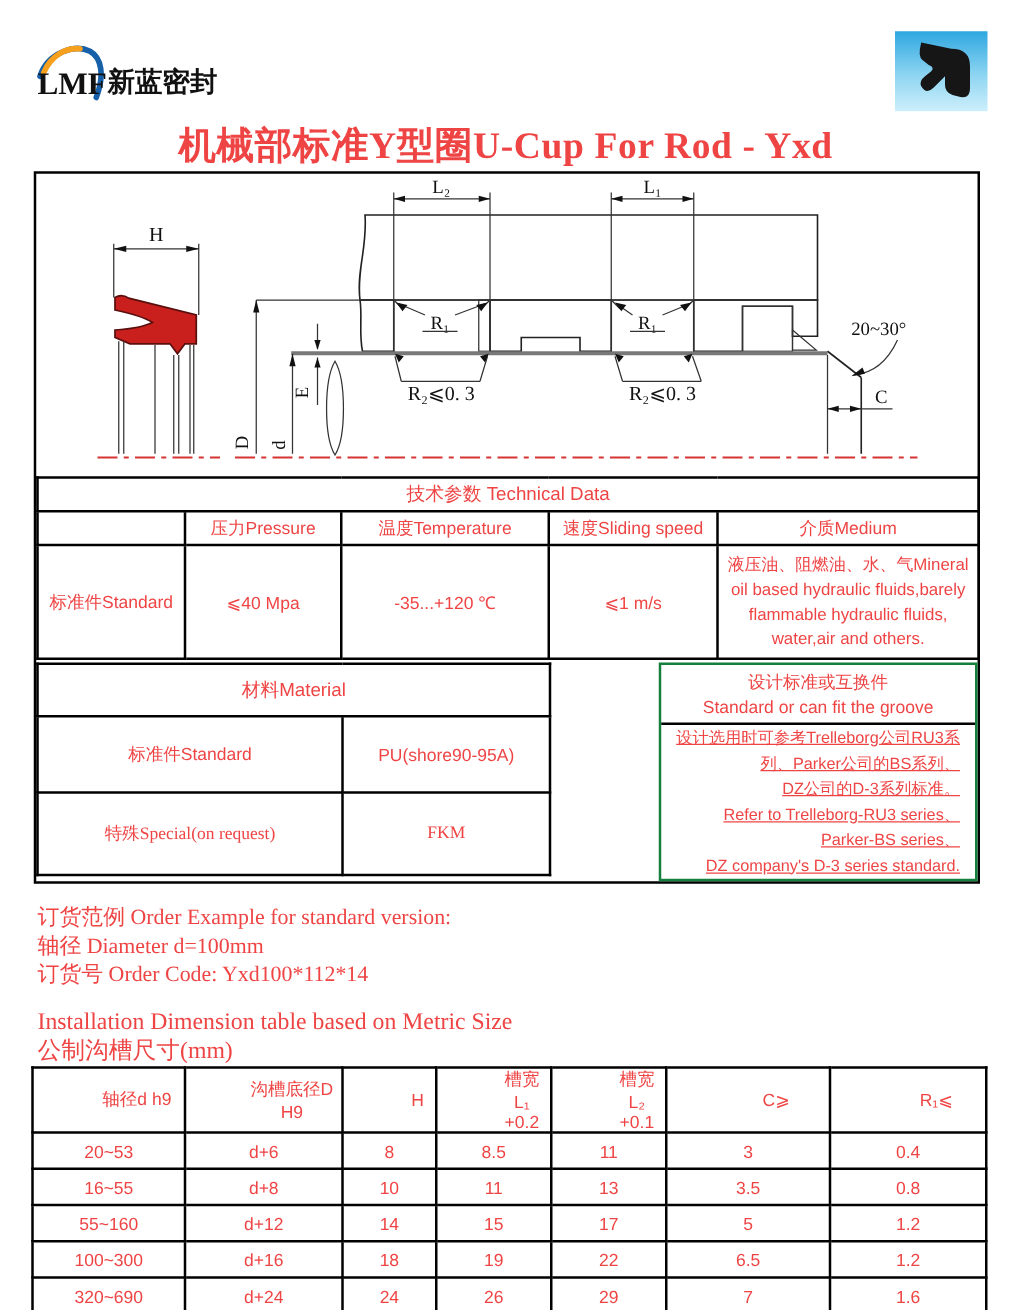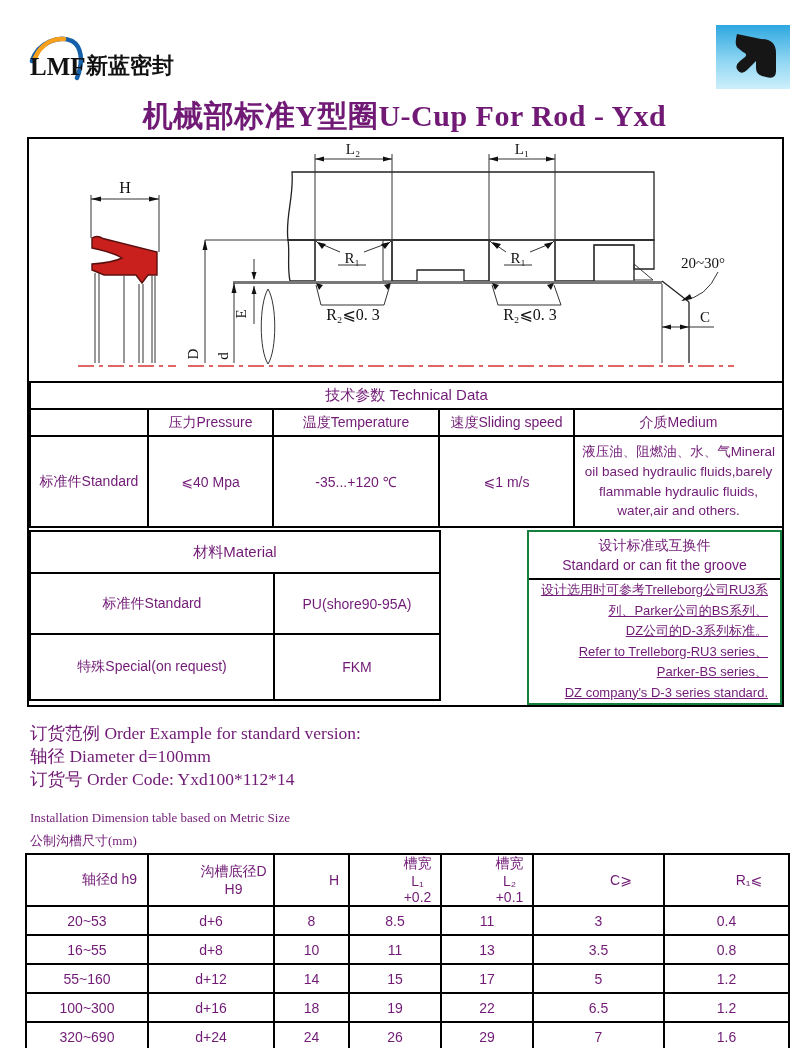--- a/index.html
+++ b/index.html
@@ -1,18 +1,18 @@
 <!DOCTYPE html>
 <html><head>
 <meta charset="utf-8">
 <style>
   html,body { margin:0; padding:0; background:#e8e8e8; }
   .page {
     position:relative; width:809px; height:1048px; background:#ffffff;
-    font-family:"Liberation Sans", sans-serif; color:#701a75;
+    font-family:"Liberation Sans", sans-serif; color:#ef4444;
     margin:0 auto; overflow:hidden;
   }
   
   .logo-wrap { position:absolute; left:26px; top:36px; width:170px; height:48px; }
   .corner-icon {
     position:absolute; left:716px; top:25px; width:74px; height:64px;
     background:linear-gradient(180deg,#2ea7e0 0%,#8ed5f2 55%,#cdeffb 100%);
   }
   .doc-title {
     position:absolute; left:0; top:96px; width:100%; text-align:center;
@@ -25,36 +25,36 @@
   table { border-collapse:collapse; table-layout:fixed; }
   td { border:2px solid #000; text-align:center; vertical-align:middle; padding:0 3px; overflow:hidden; }
   .tech { position:absolute; left:0; top:242px; width:753px; font-size:14px; }
   .tech .cap { height:27px; font-size:15px; }
   .tech .hdr { height:27px; }
   .tech .datarow td { height:89px; }
   .medium-cell { font-size:13.5px; line-height:1.45; padding:0 2px;margin-left:48px; }
   .mat-left { position:absolute; left:0; top:391px; width:410px; font-size:14px; }
   .mat-left .r1 td { height:40px; font-size:15px; }
   .mat-left .r2 td { height:59px; }
-  .mat-left .r3 td { height:64px; }
+  .mat-left .r3 td { height:64px;font-family:Liberation Serif, serif; }
   .mat-right {
     position:absolute; left:498px; top:391px; width:255px; height:175px;
     border:2px solid #15803d; box-sizing:border-box; display:flex; flex-direction:column;
   }
   .mat-right .mr-head {
     height:46px; border-bottom:2px solid #000; display:flex; align-items:center; justify-content:center;
     white-space:pre-line; text-align:center; font-size:14px; line-height:1.45;
   }
   .mat-right .mr-body {
     flex:1; display:flex; align-items:center; justify-content:center;
     white-space:pre-line; text-align:right; font-size:13px; line-height:20.5px;text-decoration:underline;
   }
   
   .order-block { position:absolute; left:30px; top:722px; font-family:"Liberation Serif", serif; font-size:17.5px; line-height:23px; }
-  .install-block { position:absolute; left:30px; top:806px; font-family:"Liberation Serif", serif; font-size:13px; line-height:23px; }
+  .install-block { position:absolute; left:30px; top:806px; font-family:"Liberation Serif", serif; font-size:19px; line-height:23px; }
   
   .dim { position:absolute; left:25px; top:853px; width:763px; font-size:14px; }
   .dim .hrow td { height:38px;padding-left:48px; }
   .dim .drow td { height:27px; }
   svg text { font-family:"Liberation Serif", serif; fill:#111; }
   .thin { stroke:#333; stroke-width:1; fill:none; }
   .med  { stroke:#222; stroke-width:1.3; fill:none; }
 </style>
 </head>
 <body>

